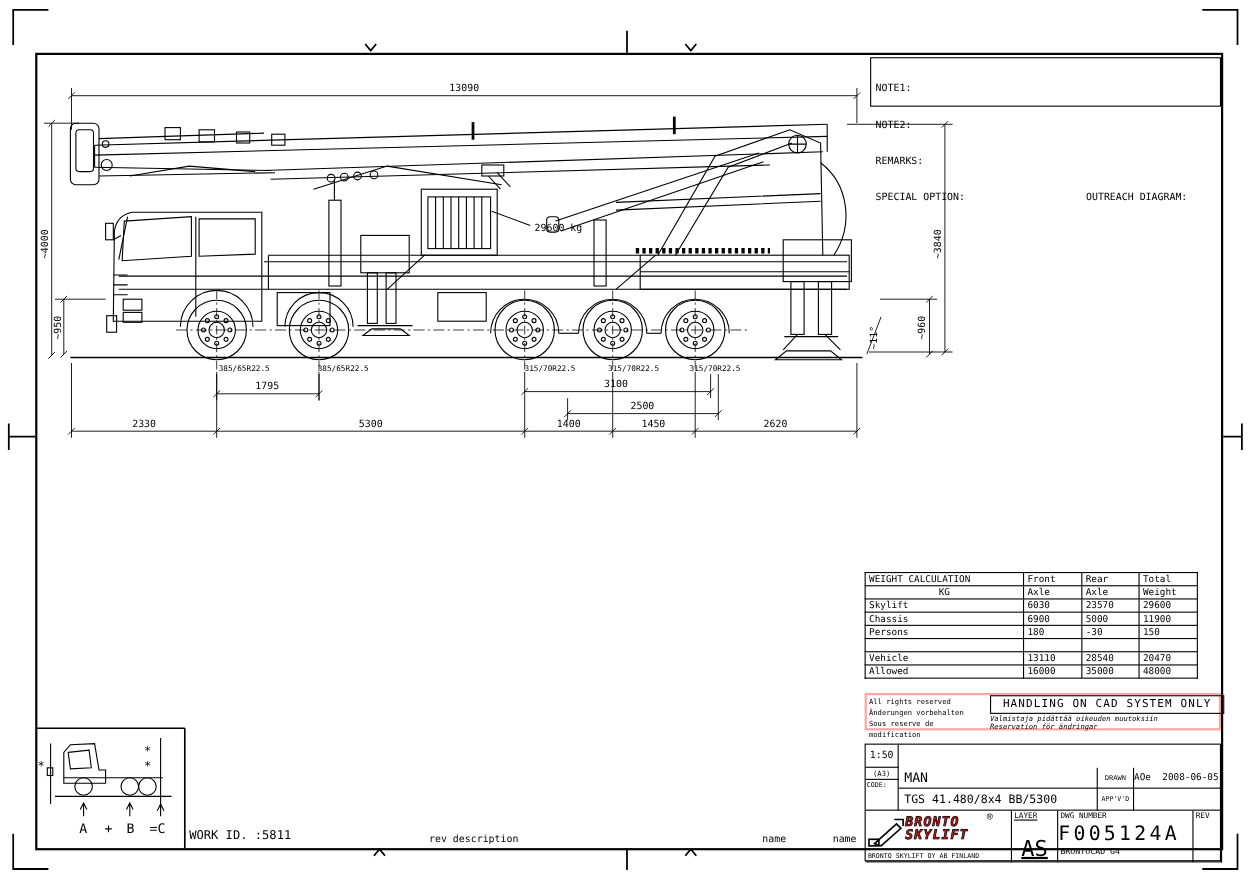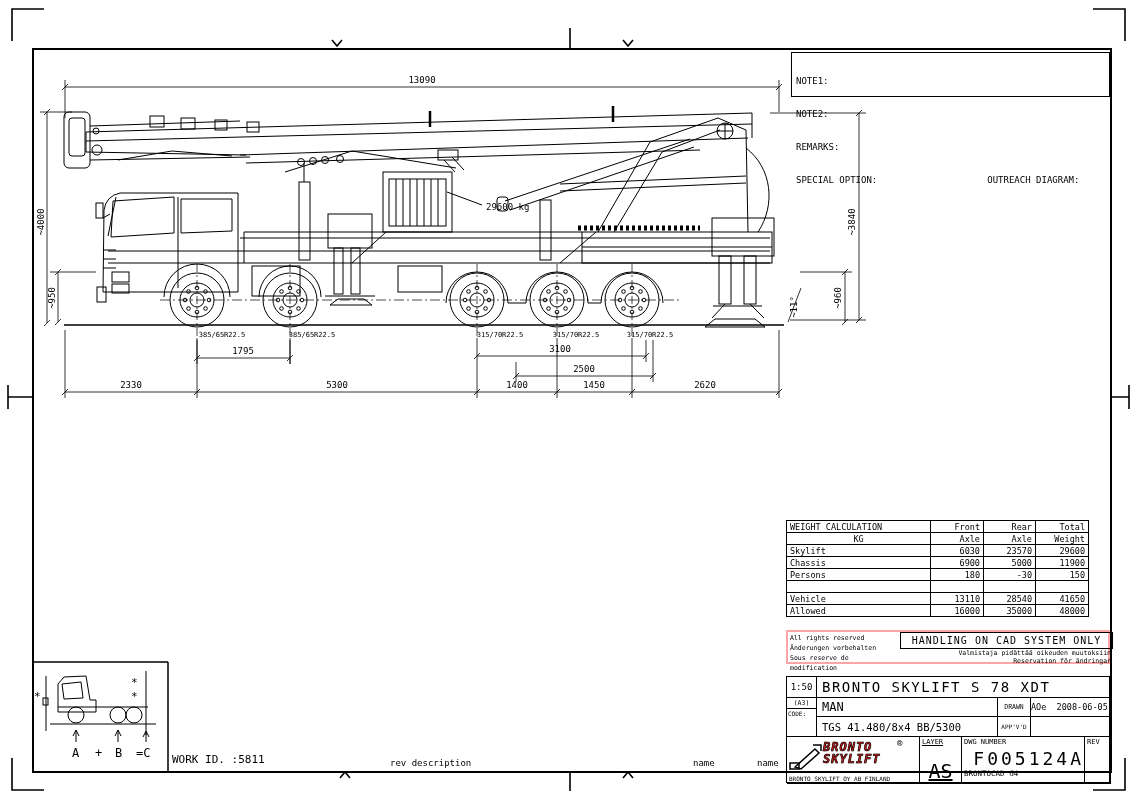--- a/index.html
+++ b/index.html
@@ -9,49 +9,49 @@
   #frame{left:32px;top:48px;width:1080px;height:725px;border:2px solid #000;}
   svg{position:absolute;left:0;top:0;}
   
   #notes{left:791px;top:52px;width:319px;height:45px;border:1.5px solid #000;
          font-size:9px;line-height:11px;padding:1px 4px;white-space:pre;}
   #notes .row{display:flex;}
   #notes .sp2{margin-left:110px;}
   
   table.weight{position:absolute;left:786px;top:520px;border-collapse:collapse;table-layout:fixed;}
   table.weight td{border:1px solid #000;height:11px;font:8.5px "DejaVu Sans Mono",monospace;
-                  padding:0 3px;text-align:right;overflow:hidden;}
+                  padding:0 3px;text-align:left;overflow:hidden;}
   table.weight td.lbl{text-align:left;}
   table.weight td.ctr{text-align:center;}
   
   #legal{left:786px;top:630px;width:324px;height:34px;border:2px solid #fca5a5;}
   #legal .lrows{position:absolute;left:2px;top:1px;width:108px;font-size:6.5px;line-height:10px;}
   #legal .handling{position:absolute;left:112px;top:0;width:211px;height:15px;border:1px solid #000;
                    font-size:10px;letter-spacing:1px;text-align:center;line-height:15px;}
-  #legal .subs{position:absolute;left:112px;top:17px;width:211px;font-size:6.5px;line-height:8px;text-align:right;}
+  #legal .subs{position:absolute;left:112px;top:17px;width:211px;font-size:6.5px;line-height:8px;text-align:left;font-style:italic;}
   
   #tb{left:786px;top:664px;width:324px;height:107px;border:1px solid #000;margin-top:12px;}
   #tb .cell{position:absolute;box-sizing:border-box;border-right:1px solid #000;border-bottom:1px solid #000;overflow:hidden;}
   .c-scale{left:0;top:0;width:30px;height:21px;font-size:9px;text-align:center;line-height:21px;}
   .c-title{left:30px;top:0;width:294px;height:21px;font-size:14px;letter-spacing:1.5px;line-height:21px;padding-left:5px;}
   .c-sheet{left:0;top:21px;width:30px;height:11px;font-size:6.5px;text-align:center;line-height:11px;}
   .c-code{left:0;top:32px;width:30px;height:28px;font-size:6px;padding:1px;}
   .c-man{left:30px;top:21px;width:181px;height:19px;font-size:12px;line-height:19px;padding-left:5px;}
   .c-drawn{left:211px;top:21px;width:33px;height:19px;font-size:6.5px;text-align:center;line-height:19px;font-family:Liberation Mono, monospace;}
   .c-date{left:244px;top:21px;width:80px;height:19px;font-size:8.5px;line-height:19px;white-space:pre;border-right:none;}
   .c-tgs{left:30px;top:40px;width:181px;height:20px;font-size:10.5px;line-height:20px;padding-left:5px;}
   .c-appvd{left:211px;top:40px;width:33px;height:20px;font-size:6px;text-align:center;line-height:20px;}
   .c-empty{left:244px;top:40px;width:80px;height:20px;border-right:none;}
   .c-logo{left:0;top:60px;width:133px;height:47px;border-bottom:none;}
   .c-layer{left:133px;top:60px;width:42px;height:47px;border-bottom:none;text-decoration:underline;}
   .c-dwg{left:175px;top:60px;width:123px;height:47px;border-bottom:none;}
   .c-rev{left:298px;top:60px;width:26px;height:47px;border-right:none;border-bottom:none;font-size:7px;padding:1px 2px;}
   .tinylabel{font-size:7px;line-height:8px;padding:1px 2px;}
   .layer-val{font-size:20px;text-align:center;margin-top:12px;}
-  .dwg-num{font-size:18px;letter-spacing:3px;text-align:right;margin-top:1px;white-space:nowrap;}
+  .dwg-num{font-size:18px;letter-spacing:3px;text-align:left;margin-top:1px;white-space:nowrap;}
   .dwg-sys{font-size:7.5px;padding-left:2px;}
   .logo-wrap{position:relative;width:100%;height:100%;}
   .logo-txt{position:absolute;left:36px;top:4px;font-weight:bold;font-style:italic;
             font-size:12px;line-height:12px;letter-spacing:1px;-webkit-text-stroke:0.5px #000;color:#b91c1c;text-shadow:0 0 1px #000;}
   .logo-reg{position:absolute;left:110px;top:1px;font-size:9px;color:#000;-webkit-text-stroke:0;}
   .logo-sub{position:absolute;left:2px;bottom:1px;font-size:6px;white-space:nowrap;color:#000;}
   
   #workinfo{left:172px;top:712px;font-size:11px;line-height:19px;white-space:pre;}
   .revlbl{position:absolute;font-size:9px;}
 </style>
@@ -309,21 +309,21 @@
   <tr>
     <td class="lbl"></td>
     <td></td>
     <td></td>
     <td></td>
   </tr>
   <tr>
     <td class="lbl">Vehicle</td>
     <td>13110</td>
     <td>28540</td>
-    <td>41650</td>
+    <td>20470</td>
   </tr>
   <tr>
     <td class="lbl">Allowed</td>
     <td>16000</td>
     <td>35000</td>
     <td>48000</td>
   </tr>
 </tbody>
   </table>
 
@@ -335,21 +335,20 @@
   </div>
   <div class="handling">HANDLING ON CAD SYSTEM ONLY</div>
   <div class="subs">
     <div>Valmistaja pidättää oikeuden muutoksiin</div>
     <div>Reservation för ändringar</div>
   </div>
 </div>
 
 <div id="tb" class="abs">
   <div class="cell c-scale">1:50</div>
-  <div class="cell c-title">BRONTO SKYLIFT S 78 XDT</div>
   <div class="cell c-sheet">(A3)</div>
   <div class="cell c-code">CODE:</div>
   <div class="cell c-man">MAN</div>
   <div class="cell c-drawn">DRAWN</div>
   <div class="cell c-date">AOe  2008-06-05</div>
   <div class="cell c-tgs">TGS 41.480/8x4 BB/5300</div>
   <div class="cell c-appvd">APP'V'D</div>
   <div class="cell c-empty"></div>
   <div class="cell c-logo">
     <div class="logo-wrap">

